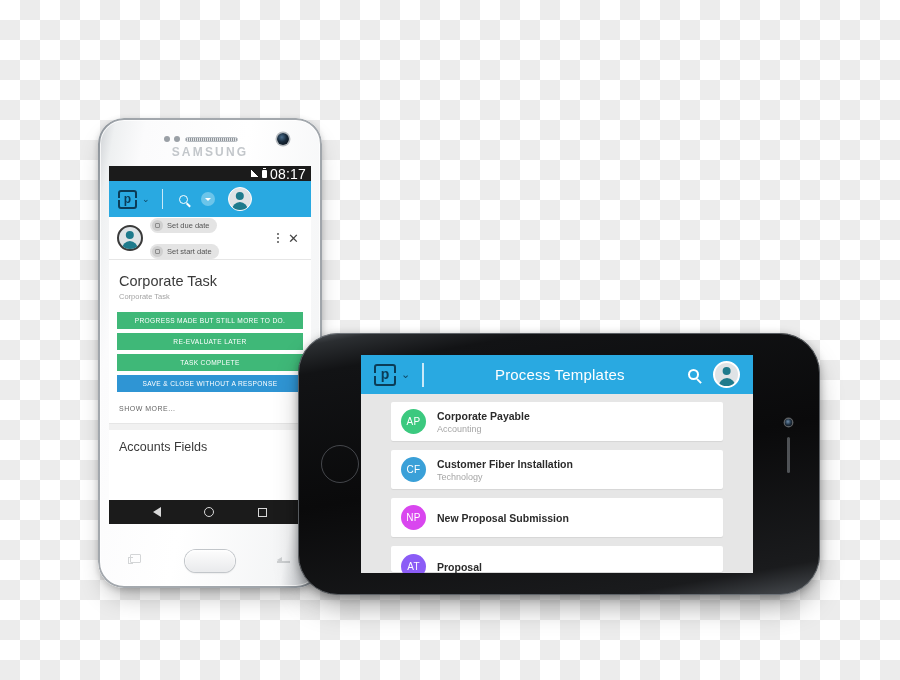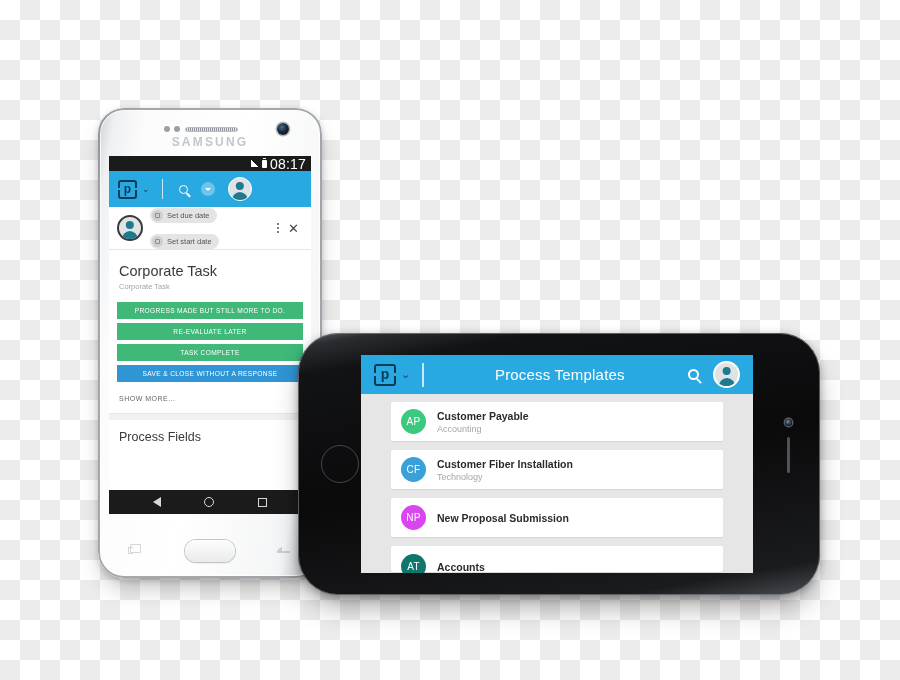--- a/index.html
+++ b/index.html
@@ -12,21 +12,21 @@
       linear-gradient(45deg,#ececec 25%,transparent 25%,transparent 75%,#ececec 75%,#ececec);
     background-size:40px 40px;
     background-position:0 0, 20px 20px;
     overflow:hidden;
     position:relative;
   }
   .stage{ position:absolute; inset:0; }
 
   
   .samsung{
-    position:absolute; left:98px; top:108px; width:224px; height:470px;
+    position:absolute; left:98px; top:118px; width:224px; height:470px;
     background:linear-gradient(100deg,#c9ccd0 0%,#eef0f1 6%,#fbfbfc 16%,#ffffff 50%,#f4f5f6 86%,#b9bdc2 97%,#8d9196 100%);
     border-radius:26px;
     box-shadow:0 14px 26px -8px rgba(0,0,0,.30), 0 2px 6px rgba(0,0,0,.18);
     overflow:hidden;
   }
   .samsung::after{ 
     content:""; position:absolute; inset:0; border-radius:26px;
     border:2px solid rgba(90,98,108,.55);
     box-shadow:inset 0 0 0 1px rgba(255,255,255,.75);
     pointer-events:none;
@@ -266,21 +266,21 @@
 
         <div class="s-actions">
           <div class="act green">PROGRESS MADE BUT STILL MORE TO DO.</div>
           <div class="act green">RE-EVALUATE LATER</div>
           <div class="act green">TASK COMPLETE</div>
           <div class="act blue">SAVE &amp; CLOSE WITHOUT A RESPONSE</div>
         </div>
 
         <div class="s-showmore">SHOW MORE...</div>
         <div class="s-divider"></div>
-        <div class="s-pf">Process Fields</div>
+        <div class="s-pf">Accounts Fields</div>
       </div>
 
       <div class="s-navbar">
         <span class="nv-back"></span>
         <span class="nv-home"></span>
         <span class="nv-rec"></span>
       </div>
     </div>
 
     <div class="s-chin">
@@ -304,44 +304,44 @@
         <div class="ip-title">Process Templates</div>
         <span class="ip-mag"></span>
         <span class="avatar" style="width:27px;height:27px;border-width:2px"></span>
       </div>
 
       <div class="ip-list">
 
         <div class="ip-card">
           <span class="ini" style="background:#3BC97F">AP</span>
           <span class="txt">
-            <span class="nm" style="display:block">Customer Payable</span>
+            <span class="nm" style="display:block">Corporate Payable</span>
             <span class="ct" style="display:block">Accounting</span>
           </span>
         </div>
 
         <div class="ip-card">
           <span class="ini" style="background:#3AA0D8">CF</span>
           <span class="txt">
             <span class="nm" style="display:block">Customer Fiber Installation</span>
             <span class="ct" style="display:block">Technology</span>
           </span>
         </div>
 
         <div class="ip-card">
           <span class="ini" style="background:#d946ef">NP</span>
           <span class="txt">
             <span class="nm" style="display:block">New Proposal Submission</span>
           </span>
         </div>
 
         <div class="ip-card partial">
-          <span class="ini" style="background:#0f766e">AT</span>
+          <span class="ini" style="background:#8b5cf6">AT</span>
           <span class="txt">
-            <span class="nm" style="display:block">Accounts</span>
+            <span class="nm" style="display:block">Proposal</span>
           </span>
         </div>
 
       </div>
     </div>
   </div>
 
 </div>
 
 </body></html>

